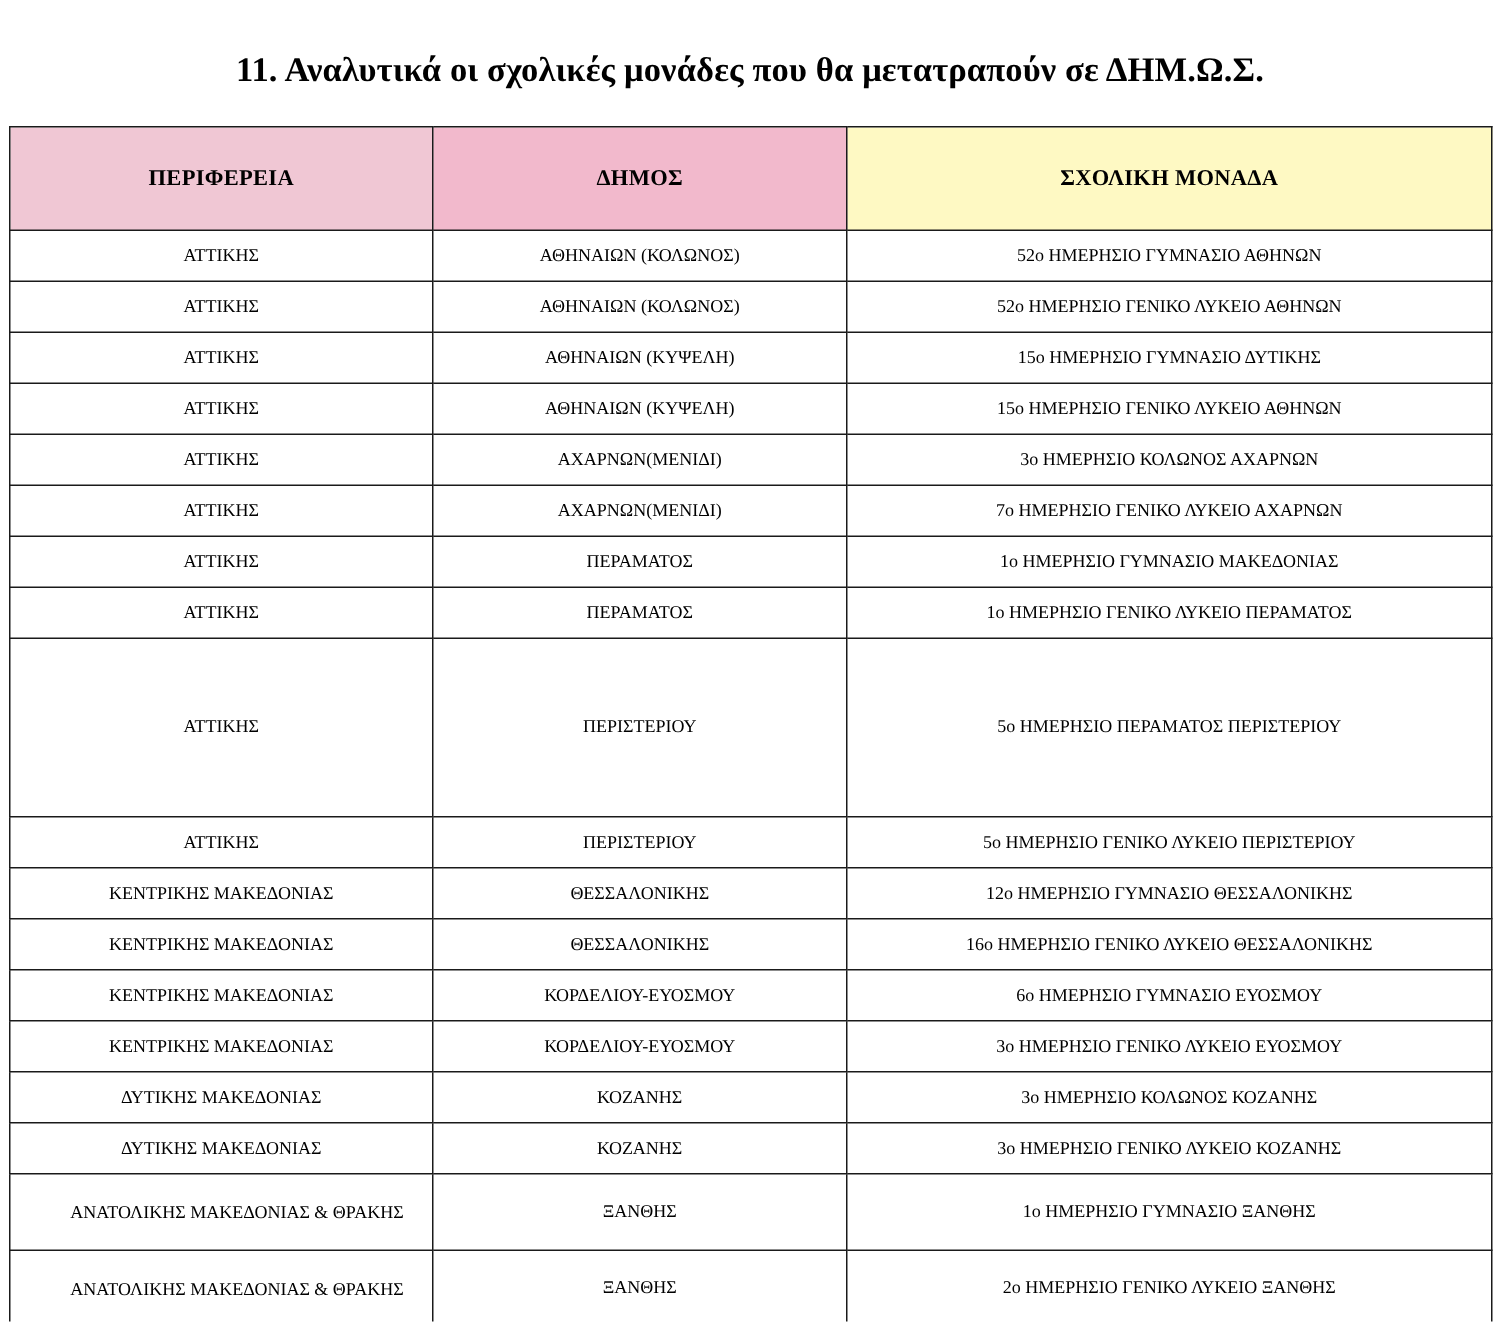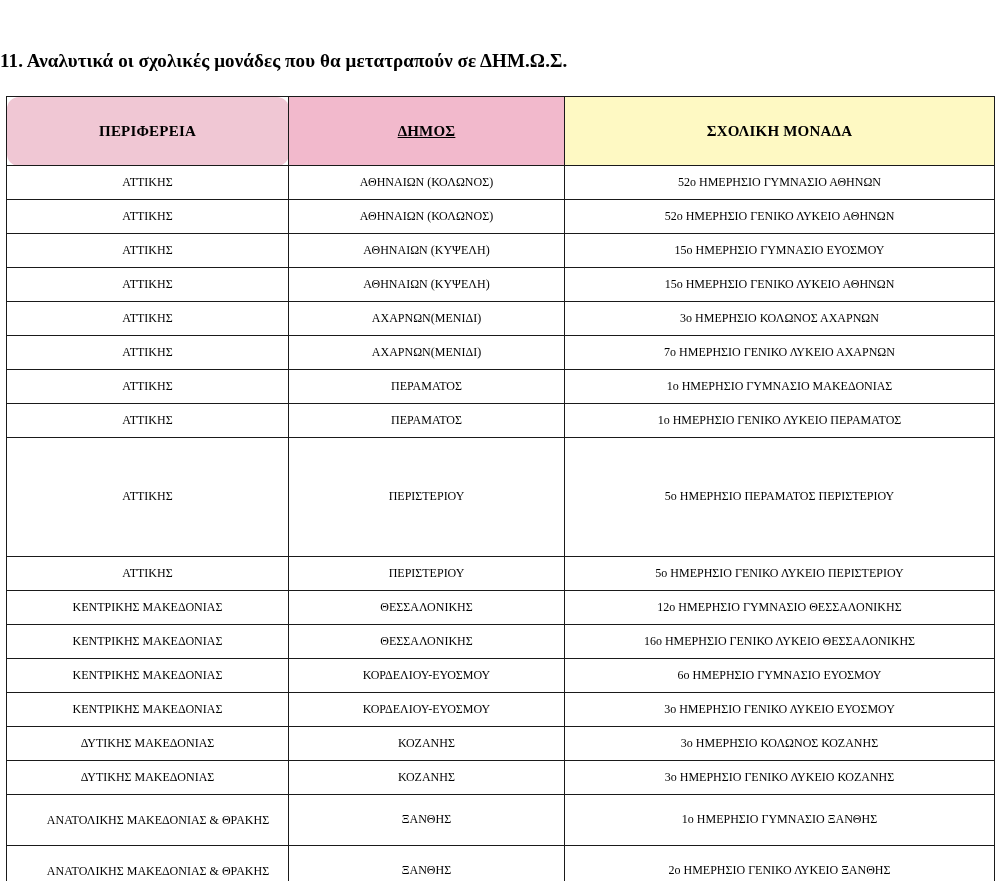--- a/index.html
+++ b/index.html
@@ -15,23 +15,24 @@
     overflow: hidden;
   }
   .page {
     position: relative;
     width: 1000px;
     height: 881px;
     box-sizing: border-box;
   }
   .doc-title {
     font-family: "Liberation Serif", serif;
-    font-size: 19px;
+    font-size: 23px;
     font-weight: bold;
-    padding: 50px 0 0 0;
+    text-align: center;
+    padding: 34px 0 0 0;
     margin: 0 0 24px 0;
     letter-spacing: 0.1px;
   }
   table.school-table {
     border-collapse: collapse;
     table-layout: fixed;
     width: 988px;
     margin: 0 6px;
     border: 1px solid #1a1a1a;
   }
@@ -46,22 +47,22 @@
     vertical-align: middle;
     font-family: "Liberation Serif", serif;
     padding: 3px 4px;
   }
   table.school-table th {
     font-size: 15px;
     font-weight: bold;
     height: 62px;
     letter-spacing: 0.2px;
   }
-  th.h-region { background: #f0c7d4; border-radius: 12px; }
-  th.h-muni   { background: #f2b9cc; text-decoration: underline; }
+  th.h-region { background: #f0c7d4; }
+  th.h-muni   { background: #f2b9cc; }
   th.h-unit   { background: #fef9c3; }
 
   table.school-table td {
     font-size: 12px;
     height: 27px;
     line-height: 1.12;
     white-space: nowrap;
   }
   table.school-table td.wrap {
     white-space: normal;
@@ -98,21 +99,21 @@
           <td>52ο ΗΜΕΡΗΣΙΟ ΓΥΜΝΑΣΙΟ ΑΘΗΝΩΝ</td>
         </tr>
         <tr>
           <td>ΑΤΤΙΚΗΣ</td>
           <td>ΑΘΗΝΑΙΩΝ (ΚΟΛΩΝΟΣ)</td>
           <td>52ο ΗΜΕΡΗΣΙΟ ΓΕΝΙΚΟ ΛΥΚΕΙΟ ΑΘΗΝΩΝ</td>
         </tr>
         <tr>
           <td>ΑΤΤΙΚΗΣ</td>
           <td>ΑΘΗΝΑΙΩΝ (ΚΥΨΕΛΗ)</td>
-          <td>15ο  ΗΜΕΡΗΣΙΟ ΓΥΜΝΑΣΙΟ ΕΥΟΣΜΟΥ</td>
+          <td>15ο  ΗΜΕΡΗΣΙΟ ΓΥΜΝΑΣΙΟ ΔΥΤΙΚΗΣ</td>
         </tr>
         <tr>
           <td>ΑΤΤΙΚΗΣ</td>
           <td>ΑΘΗΝΑΙΩΝ (ΚΥΨΕΛΗ)</td>
           <td>15ο ΗΜΕΡΗΣΙΟ  ΓΕΝΙΚΟ ΛΥΚΕΙΟ ΑΘΗΝΩΝ</td>
         </tr>
         <tr>
           <td>ΑΤΤΙΚΗΣ</td>
           <td>ΑΧΑΡΝΩΝ(ΜΕΝΙΔΙ)</td>
           <td>3ο ΗΜΕΡΗΣΙΟ  ΚΟΛΩΝΟΣ ΑΧΑΡΝΩΝ</td>

